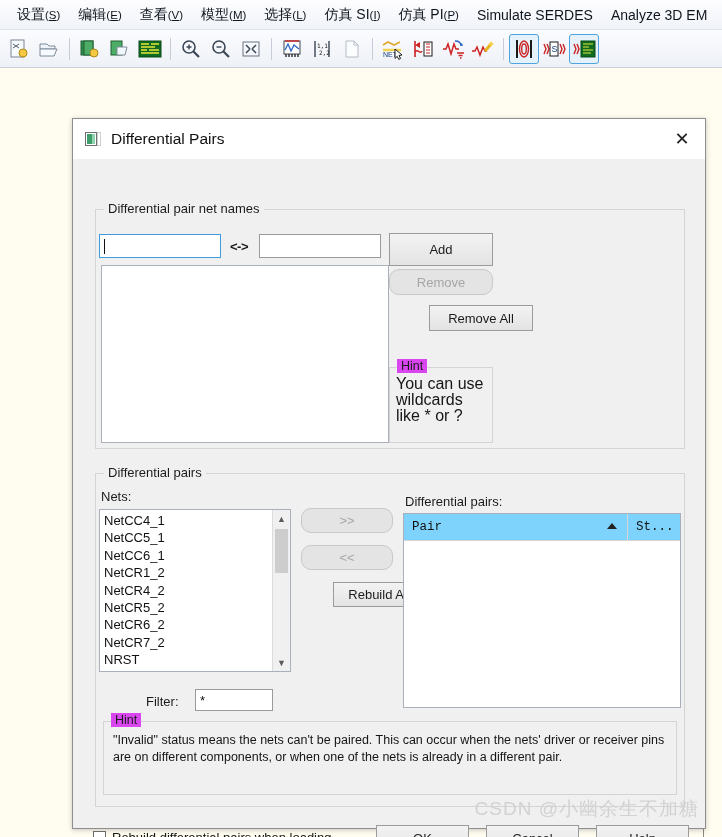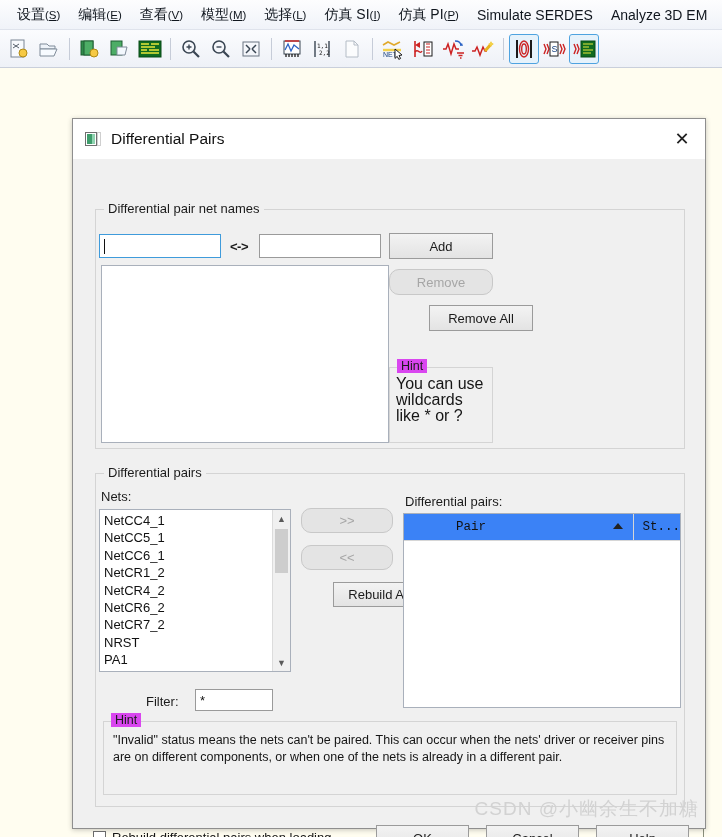--- a/index.html
+++ b/index.html
@@ -118,22 +118,22 @@
 
   .hintbox { position:absolute; border:1px solid #d4d4d4; box-sizing:border-box; }
   .hint-label { position:absolute; top:-9px; left:7px; background:#d946ef; padding:0 4px; font-size:12.5px; color:#1b1b1b;}
   .hint-text { font-size:12.5px; color:#151515; line-height:17px; padding:10px 9px 0 9px;}
   .hint-text.small { font-size:16px; line-height:16px; padding:8px 6px 0 6px;}
 
   .label { position:absolute; font-size:13px; color:#1b1b1b; }
 
   .gridhdr {
     position:absolute; left:0; right:0; top:0; height:26px;
-    background:#3b82f6; border-bottom:1px solid #d6d6d6;
-    display:flex; align-items:center;padding-left:44px;
+    background:#7dd3fc; border-bottom:1px solid #d6d6d6;
+    display:flex; align-items:center;
   }
   .gridhdr .col {
     font-family:"Liberation Mono", monospace; font-size:12.5px; color:#111;
     padding-left:8px; position:relative; height:100%; display:flex; align-items:center;
   }
   .gridhdr .col.c1 { width:215px; border-right:1px solid #d6d6d6; }
   .gridhdr .sortarrow { position:absolute; right:10px; top:9px; width:0;height:0;
     border-left:5px solid transparent; border-right:5px solid transparent; border-bottom:6px solid #222;}
 
   .checkrow { position:absolute; display:flex; align-items:center; gap:6px; font-size:13px; color:#151515;}
@@ -330,21 +330,21 @@
 
       <div class="txtbox focused" style="left:26px; top:75px; width:122px; height:24px;">
         <span class="caret"></span>
           <span></span>
       </div>
       <span class="arrowlbl" style="left:157px; top:80px;">&lt;-&gt;</span>
       <div class="txtbox" style="left:186px; top:75px; width:122px; height:24px;">
         <span></span>
       </div>
 
-      <div class="btn" style="left:316px; top:74px; width:104px; height:26px;">Add</div>
+      <div class="btn" style="left:316px; top:74px; width:104px; height:33px;">Add</div>
       <div class="btn disabled" style="left:316px; top:110px; width:104px; height:26px;">Remove</div>
       <div class="btn" style="left:316px; top:146px; width:104px; height:26px;margin-left:40px;">Remove All</div>
 
       <div class="listbox" style="left:28px; top:106px; width:288px; height:178px;">
         <div class="items"></div>
       </div>
 
       <div class="hintbox" style="left:316px; top:208px; width:104px; height:76px;">
         <span class="hint-label">Hint</span>
         <div class="hint-text small">You can use wildcards like * or ?</div>
@@ -356,20 +356,21 @@
 
       <span class="label" style="left:28px; top:330px;">Nets:</span>
 
       <div class="listbox" style="left:26px; top:350px; width:192px; height:163px;">
         <div class="items">
             <div>NetCC4_1</div>
             <div>NetCC5_1</div>
             <div>NetCC6_1</div>
             <div>NetCR1_2</div>
             <div>NetCR4_2</div>
+            <div>NetCR5_2</div>
             <div>NetCR6_2</div>
             <div>NetCR7_2</div>
             <div>NRST</div>
             <div>PA1</div>
           </div>
         <div class="vscroll">
           <div class="arrowbox">▲</div>
           <div class="thumb" style="top:19px; height:44px;"></div>
           <div class="arrowbox" style="position:absolute;bottom:0;left:0;right:0;">▼</div>
         </div>

